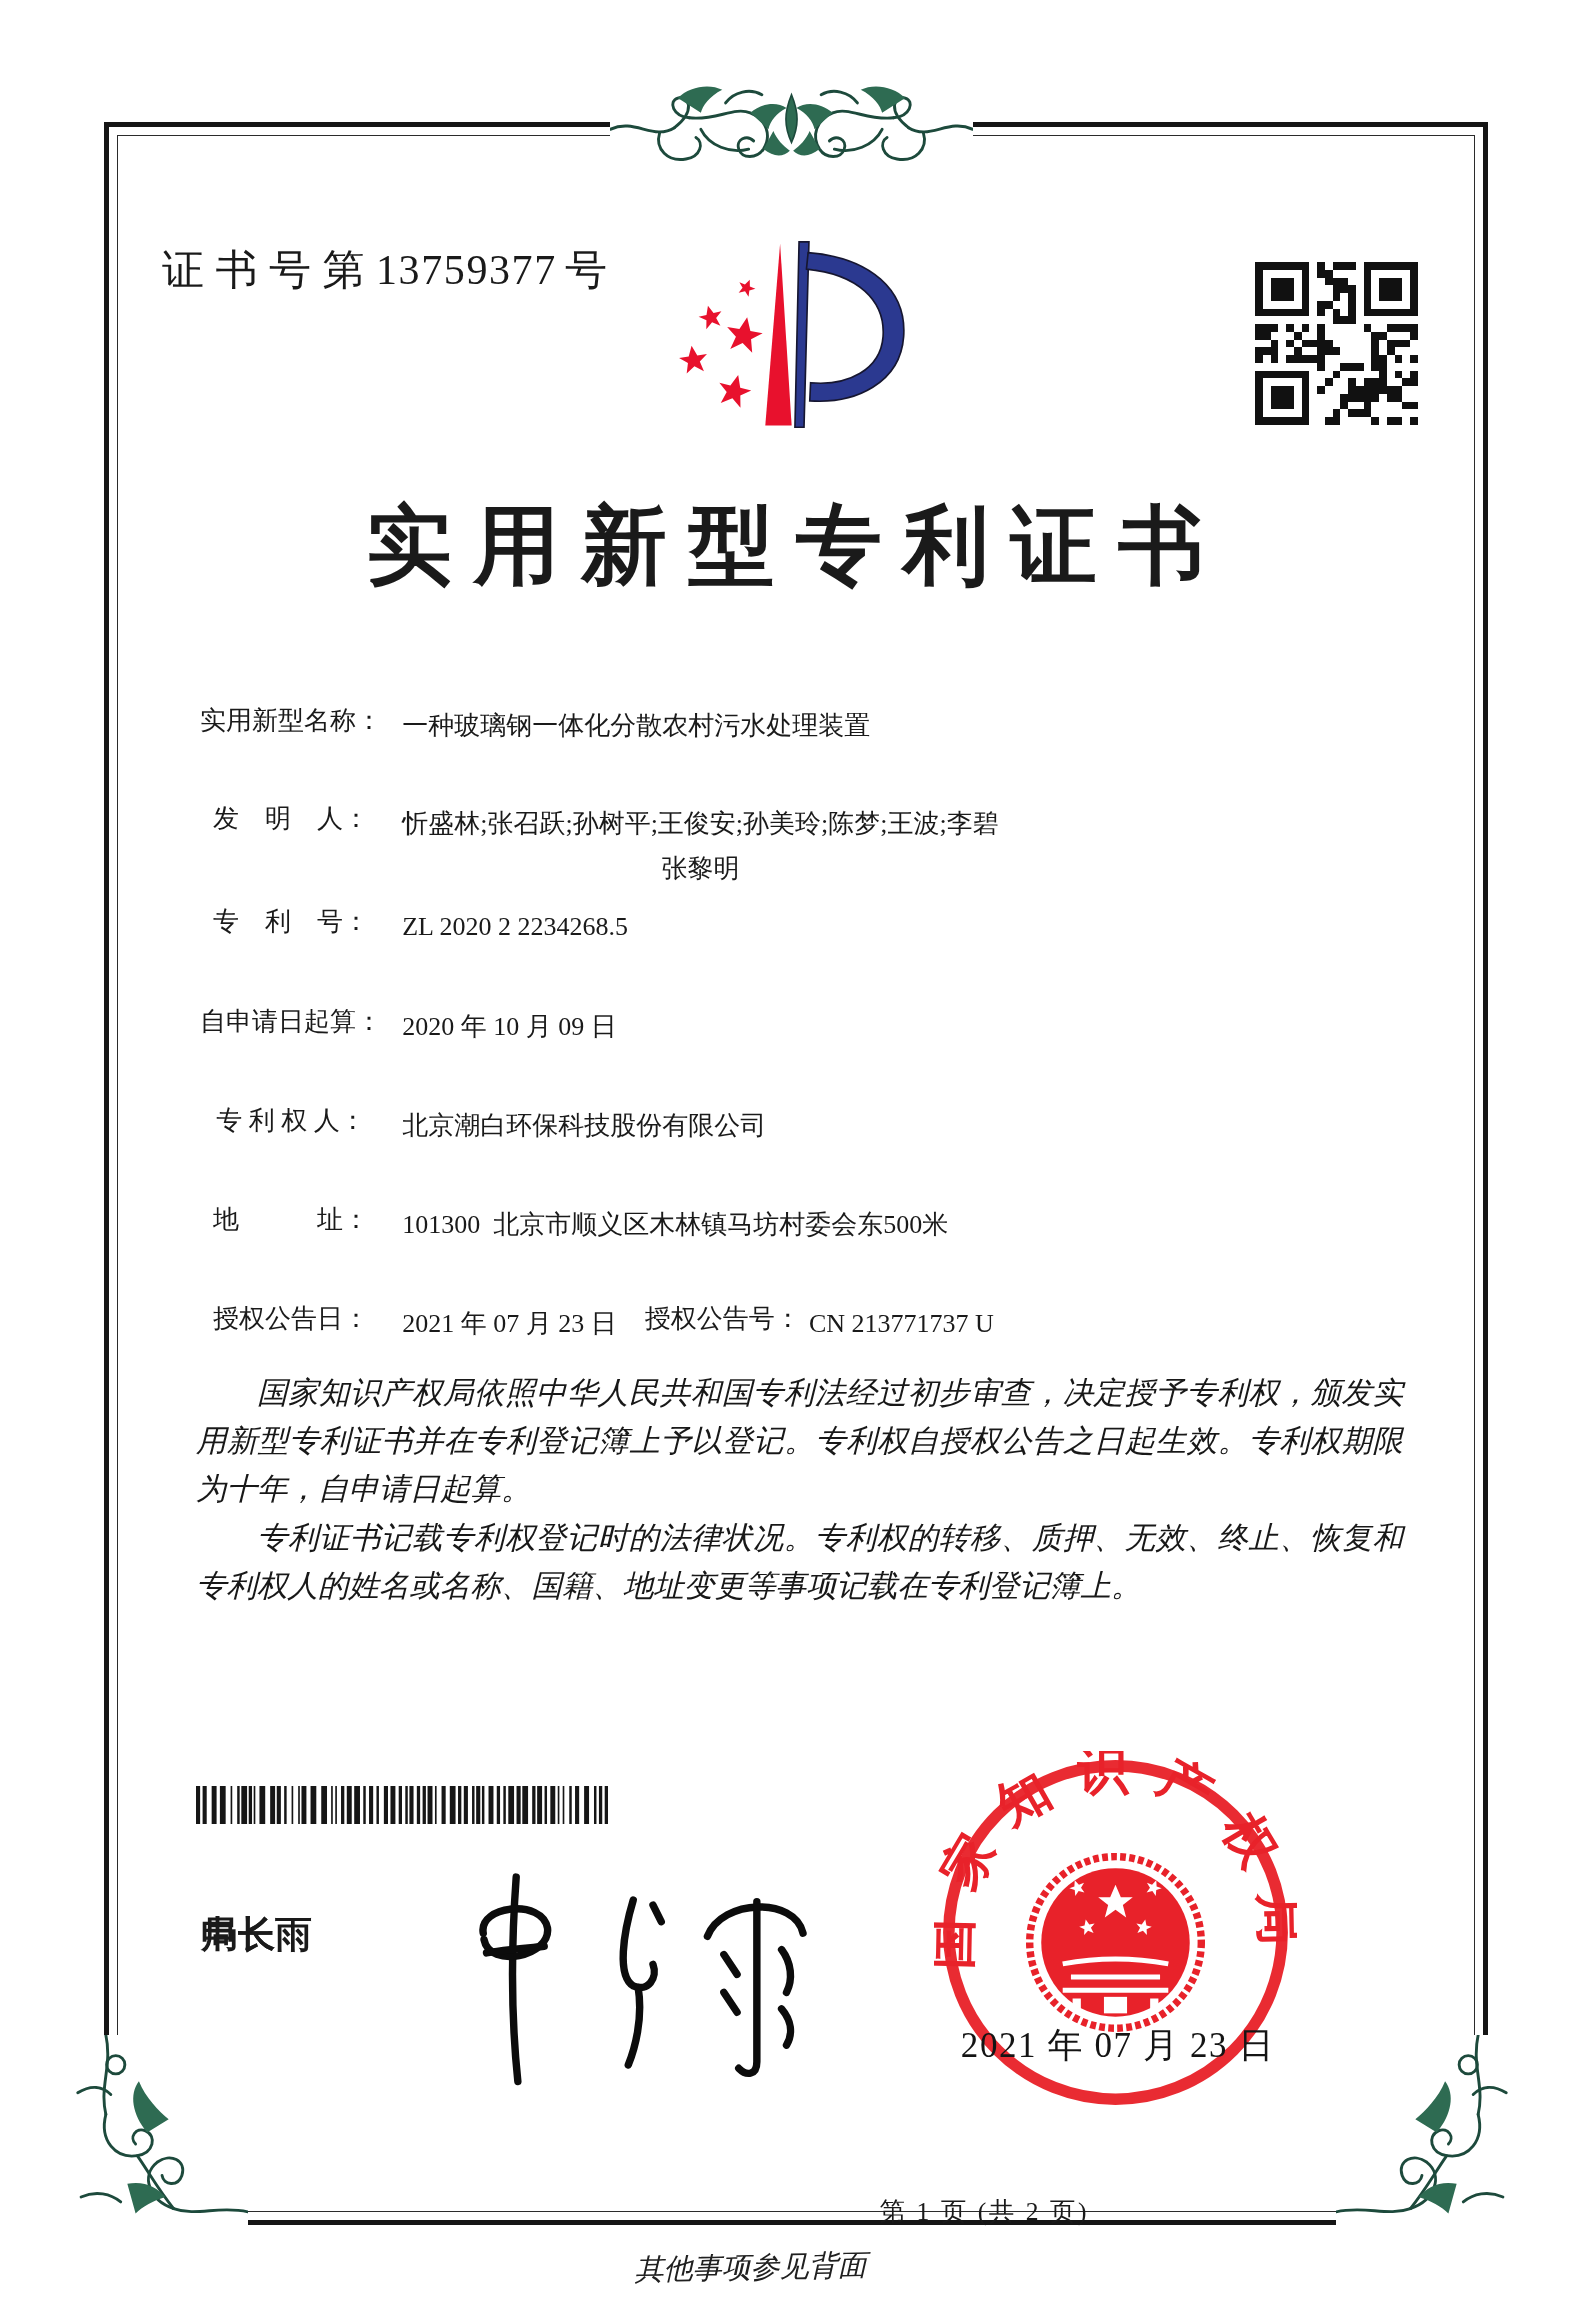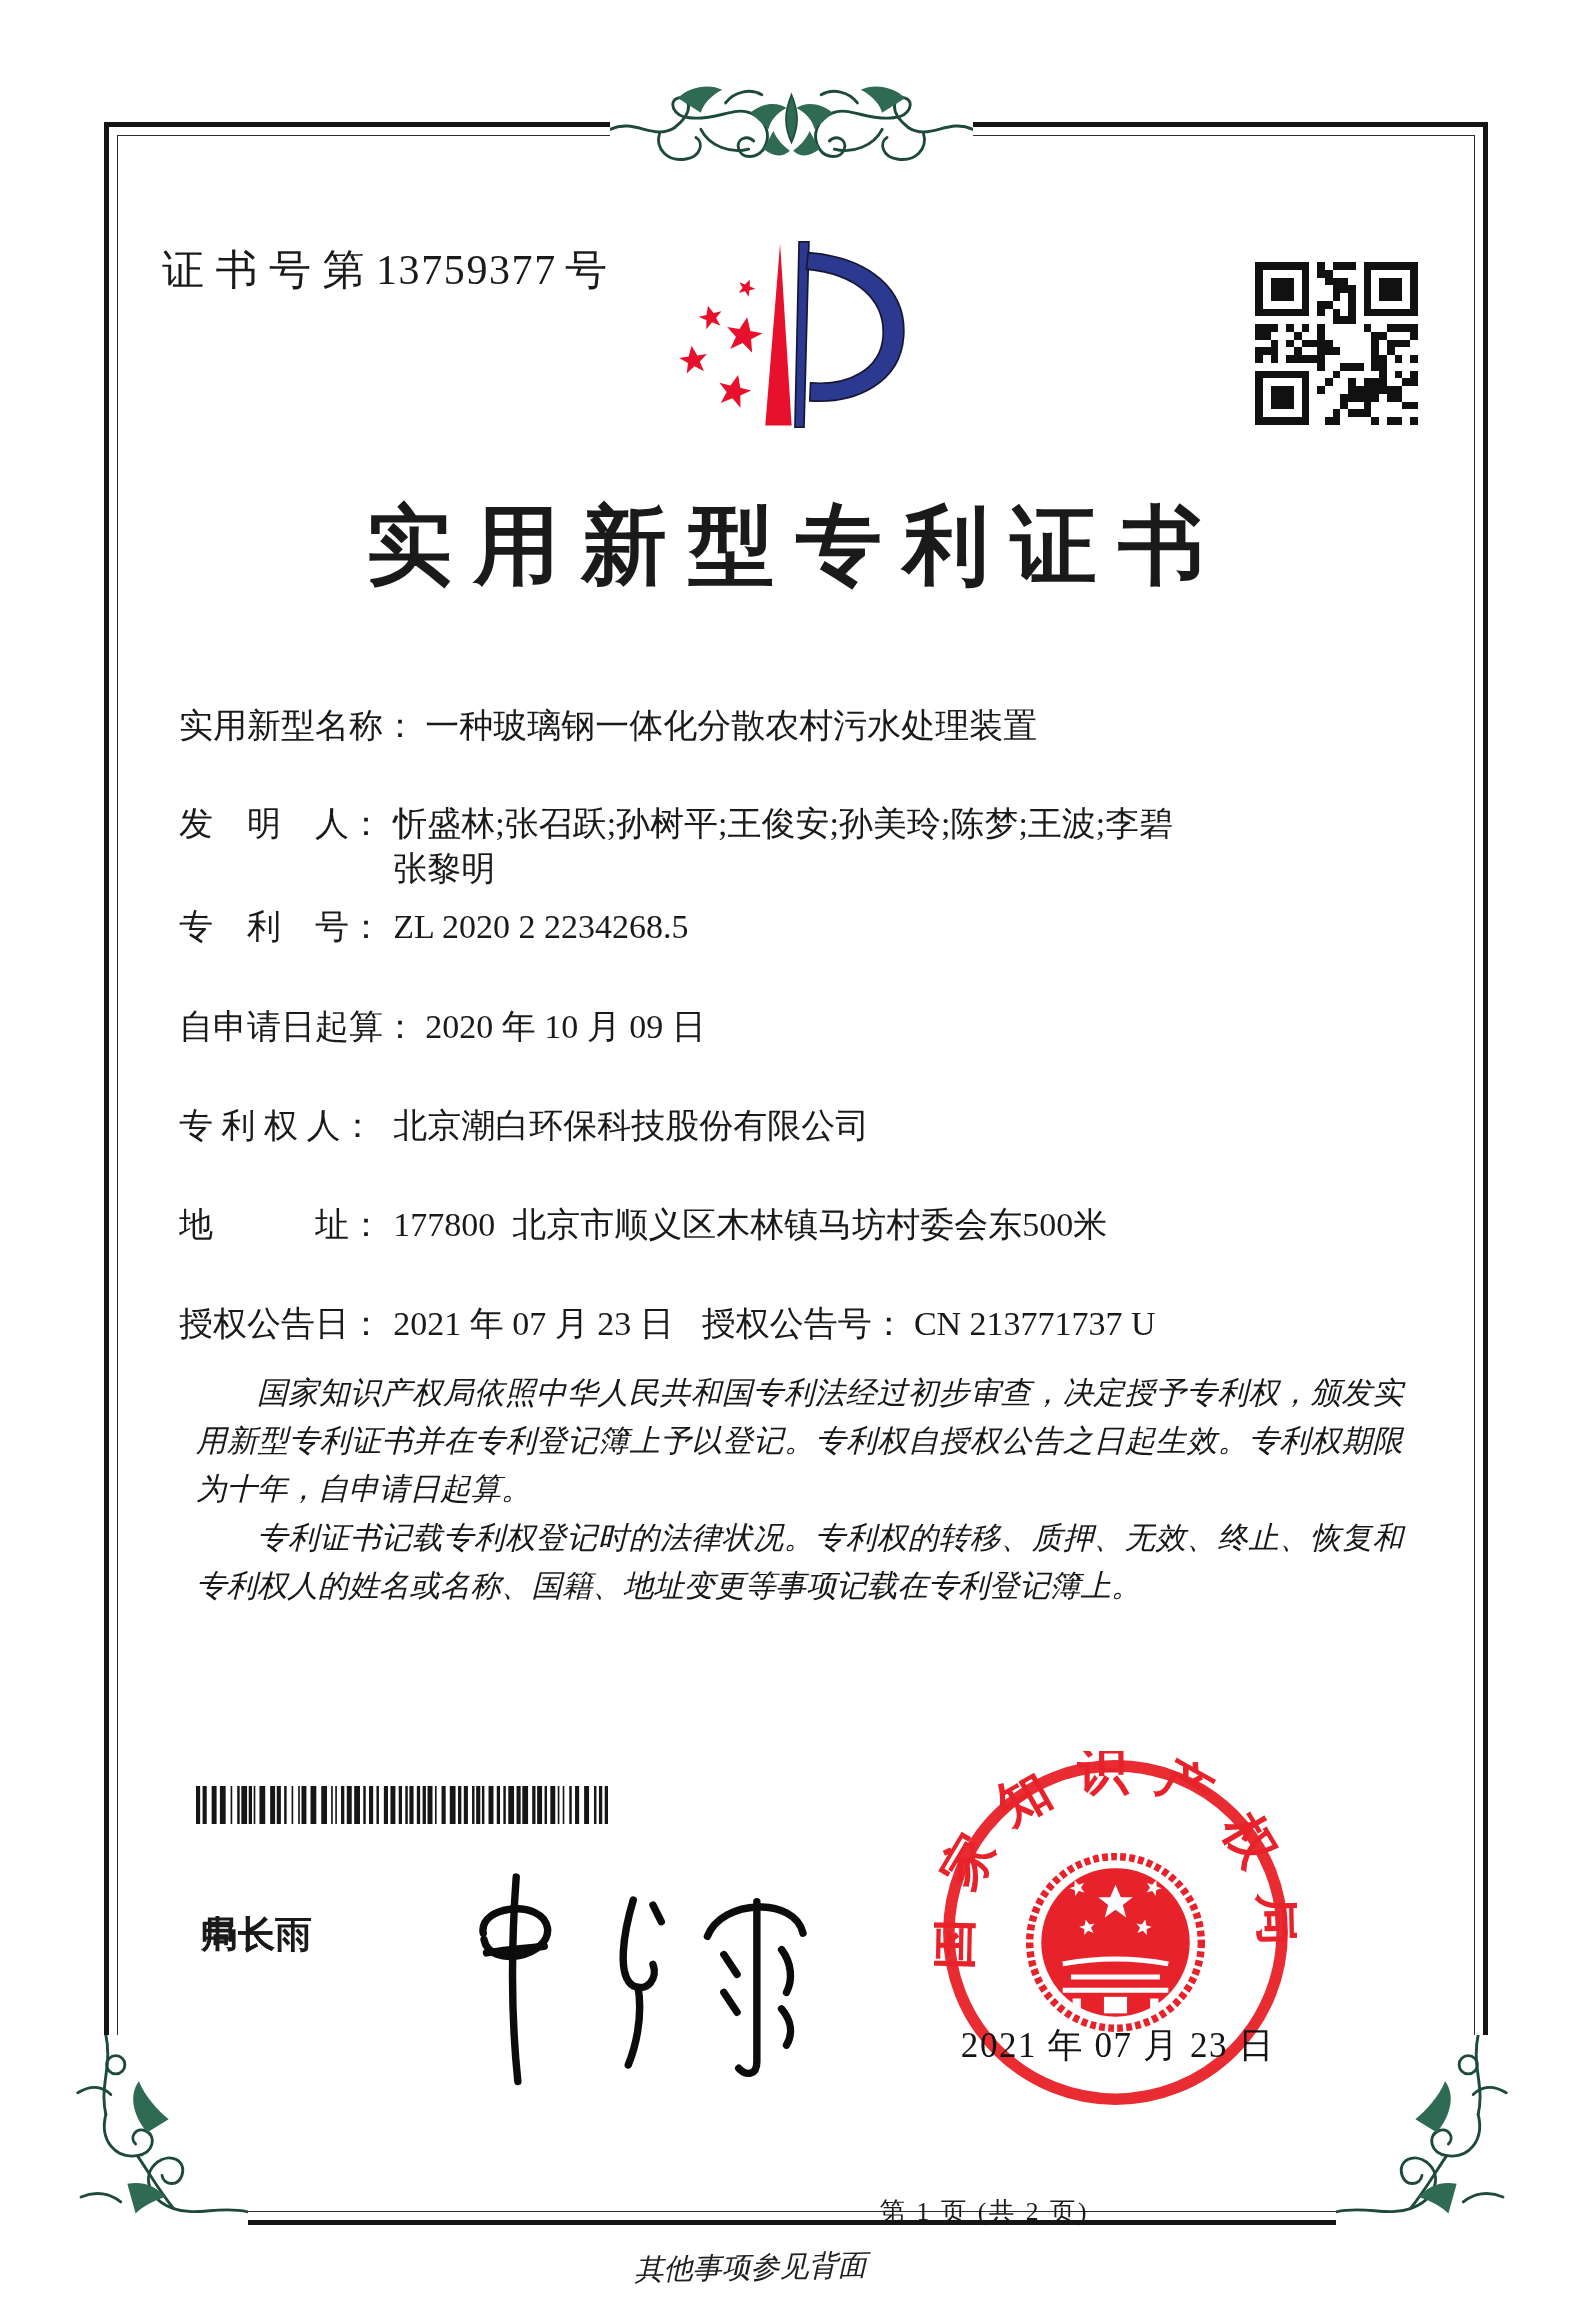--- a/index.html
+++ b/index.html
@@ -20,21 +20,21 @@
   .cert-no{position:absolute;left:162px;top:242px;font-size:42px;white-space:nowrap;}
   .cert-no .sp{letter-spacing:11.5px;}
   .cert-no .num{letter-spacing:1.6px;font-family:"Liberation Serif","DejaVu Serif",serif;}
 
   .logo{position:absolute;left:650px;top:221px;width:280px;height:256px;}
   .qr{position:absolute;left:1255px;top:262px;width:163px;height:163px;}
 
   .title{position:absolute;left:0;top:488px;width:1570px;text-align:center;
          font-size:86px;font-weight:700;letter-spacing:21.4px;text-indent:21.4px;}
 
-  .row{position:absolute;left:179px;font-size:34px;white-space:nowrap;}
+  .row{position:absolute;left:188px;font-size:26px;white-space:nowrap;text-align:center;}
   .lbl{display:inline-block;min-width:206px;white-space:pre;}
   .val{display:inline-block;margin-left:8.2px;white-space:pre-wrap;vertical-align:top;line-height:45px;}
   .row-grant .lbl2{margin-left:28px;}
 
   .para{position:absolute;left:196px;width:1207px;font-size:30.5px;line-height:48px;
         text-align:justify;text-indent:2em;font-style:italic;color:#181818;}
 
   .barcode{position:absolute;left:196px;top:1786px;width:412px;height:38px;}
 
   .director-title{position:absolute;left:201px;top:1910px;font-size:37px;font-weight:600;font-family:"Liberation Sans","DejaVu Sans",sans-serif;}
@@ -368,21 +368,21 @@
   <div class="row" style="top:904px">
     <span class="lbl">专　利　号：</span><span class="val">ZL 2020 2 2234268.5</span>
   </div>
   <div class="row" style="top:1004px">
     <span class="lbl">自申请日起算：</span><span class="val">2020 年 10 月 09 日</span>
   </div>
   <div class="row" style="top:1103px">
     <span class="lbl">专 利 权 人：</span><span class="val">北京潮白环保科技股份有限公司</span>
   </div>
   <div class="row" style="top:1202px">
-    <span class="lbl">地　　　址：</span><span class="val">177800  北京市顺义区木林镇马坊村委会东500米</span>
+    <span class="lbl">地　　　址：</span><span class="val">101300  北京市顺义区木林镇马坊村委会东500米</span>
   </div>
   <div class="row row-grant" style="top:1301px">
     <span class="lbl">授权公告日：</span><span class="val">2021 年 07 月 23 日</span><span class="lbl2">授权公告号：</span><span class="val">CN 213771737 U</span>
   </div>
 
   <div class="para" style="top:1369px">国家知识产权局依照中华人民共和国专利法经过初步审查，决定授予专利权，颁发实用新型专利证书并在专利登记簿上予以登记。专利权自授权公告之日起生效。专利权期限为十年，自申请日起算。</div>
   <div class="para" style="top:1514px">专利证书记载专利权登记时的法律状况。专利权的转移、质押、无效、终止、恢复和专利权人的姓名或名称、国籍、地址变更等事项记载在专利登记簿上。</div>
 
   <div class="barcode">
     <svg id="barcode-svg" width="412" height="38" viewBox="0 0 500 46" preserveAspectRatio="none">

